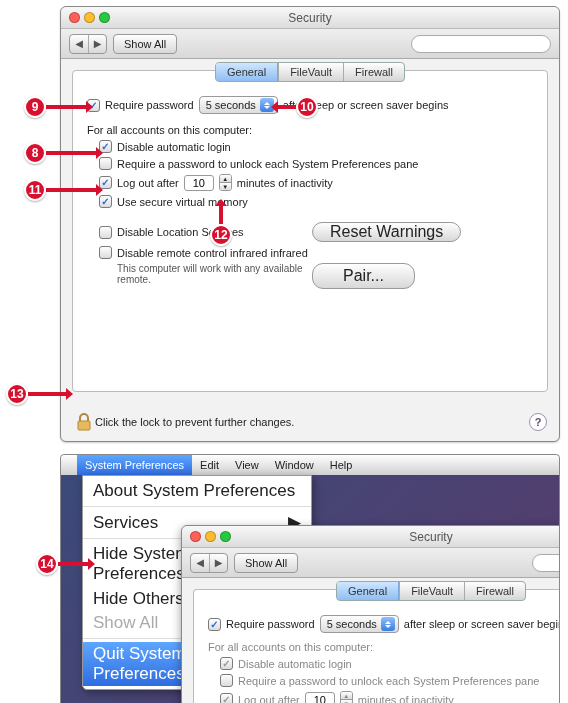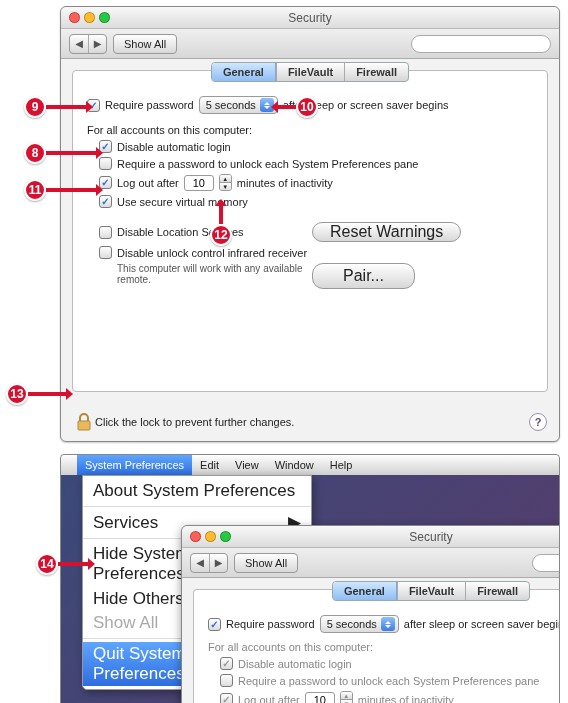--- a/index.html
+++ b/index.html
@@ -15,21 +15,21 @@
   .toolbar { height:30px; background:linear-gradient(#efefef,#d8d8d8); border-bottom:1px solid #aaa; display:flex; align-items:center; padding:0 8px; gap:6px; }
   .segbtn { display:flex; border:1px solid #999; border-radius:4px; overflow:hidden; background:linear-gradient(#fefefe,#d8d8d8); height:20px;}
   .segbtn span{ width:18px; display:flex; align-items:center; justify-content:center; font-size:10px; color:#555;}
   .segbtn span+span{border-left:1px solid #aaa;}
   .btn { border:1px solid #999; border-radius:4px; background:linear-gradient(#fefefe,#d8d8d8); height:20px; padding:0 10px; font-size:11px; display:flex; align-items:center;}
   .search { margin-left:auto; display:flex; align-items:center; border:1px solid #aaa; border-radius:10px; background:#fff; height:18px; width:140px; padding:0 6px;}
   .search svg{width:11px;height:11px;fill:#888;margin-right:3px;}
   .search input{ border:none; outline:none; font-size:11px; flex:1; background:transparent;}
   .body { padding:11px; }
   .inset { border:1px solid #bbb; border-radius:4px; background:#fff; padding:13px 14px 16px 14px; height:322px; position:relative;}
-  .tabs { display:flex; justify-content:center; position:relative; top:-22px; margin-bottom:-12px;font-weight:bold;}
+  .tabs { display:flex; justify-content:center; position:relative; top:-22px; margin-bottom:-12px;}
   .tabrow { display:flex; border:1px solid #9aa; border-radius:4px; overflow:hidden; background:linear-gradient(#fefefe,#d6d6d6); height:20px;}
   .tabrow span{ padding:0 11px; font-size:11px; display:flex; align-items:center; color:#333;}
   .tabrow span.active{ background:linear-gradient(#cfe6ff,#8fbef4); border-right:1px solid #7fa8d6;}
   .tabrow span+span{border-left:1px solid #aaa;}
   .row{ display:flex; align-items:center; gap:5px; margin:4px 0;}
   .chk{ width:13px; height:13px; border:1px solid #7a7a7a; border-radius:3px; background:linear-gradient(#fefefe,#dcdcdc); display:flex; align-items:center; justify-content:center;}
   .chk.checked::after{content:"✓"; font-size:10px; color:#2a6bd6; font-weight:bold;}
   .popup{ display:inline-flex; align-items:center; border:1px solid #999; border-radius:4px; background:linear-gradient(#fefefe,#dcdcdc); height:18px; padding:0 3px 0 6px; gap:4px;}
   .popup .handle{ width:14px; height:14px; background:linear-gradient(#8ec0ff,#3b7de0); border-radius:3px; display:flex; flex-direction:column; align-items:center; justify-content:center; gap:1px;}
   .popup .handle::before{content:"";border-left:3px solid transparent;border-right:3px solid transparent;border-bottom:3px solid #fff;}
@@ -141,21 +141,21 @@
         <span>Use secure virtual memory</span>
       </div>
 
       <div class="row sub" style="margin-top:14px;">
         <div class="chk"></div>
         <span style="width:190px;">Disable Location Services</span>
         <div class="pillbtn">Reset Warnings</div>
       </div>
       <div class="row sub">
         <div class="chk"></div>
-        <span>Disable unlock control infrared receiver</span>
+        <span>Disable remote control infrared infrared</span>
       </div>
       <div class="row sub" style="align-items:flex-start;">
         <span style="width:13px;"></span>
         <span class="small" style="width:190px;">This computer will work with any available remote.</span>
         <div class="pillbtn" style="padding:12px 30px;">Pair...</div>
       </div>
     </div>
   </div>
   <div class="lockrow">
     <svg width="22" height="22">

